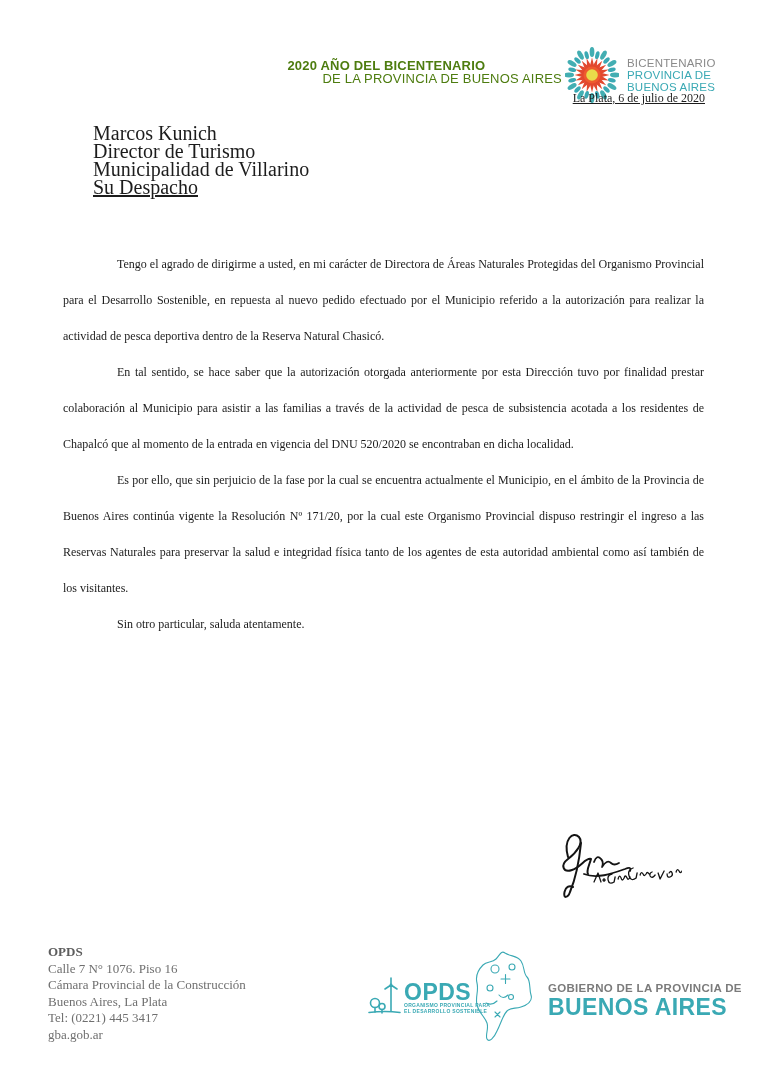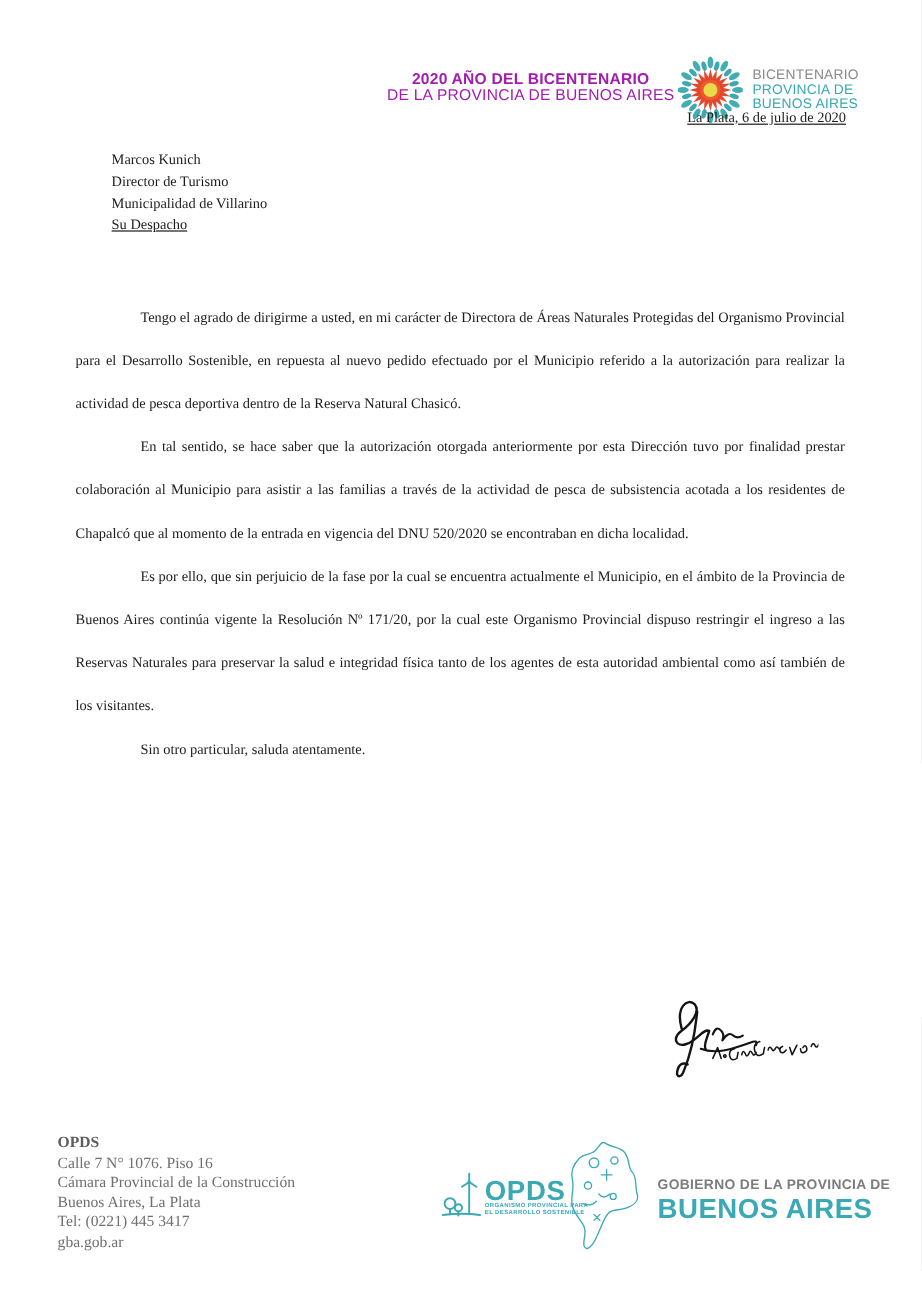--- a/index.html
+++ b/index.html
@@ -9,44 +9,44 @@
     width:768px; height:1087px;
     background:#ffffff;
     font-family:"Liberation Serif", serif;
     color:#1c1c1c;
     overflow:hidden;
     margin:0 auto;
   }
   
   .banner-text{
     position:absolute; top:59px; right:206px;
-    text-align:center; color:#a21caf;
+    text-align:left; color:#4d7c0f;
     font-family:"Liberation Sans", sans-serif;
     line-height:13px; letter-spacing:0.2px;
   }
   .banner-line1{ font-size:13px; font-weight:bold; }
-  .banner-line2{ font-size:13px; font-weight:normal; }
+  .banner-line2{ font-size:13px; font-weight:normal;margin-left:35px; }
   .flower-logo{ position:absolute; left:565px; top:44px; }
   .seal-text{
     position:absolute; left:627px; top:57px;
     font-family:"Liberation Sans", sans-serif;
     font-weight:normal; line-height:12px; font-size:11.5px;
     letter-spacing:0.2px;
   }
   .seal-line1{ color:#8a8a8a; }
   .seal-line2,.seal-line3{ color:#3aa9b4; }
   .date-line{
     position:absolute; top:91px; right:63px;
     font-size:12px;
     text-decoration:underline;
   }
   
   .recipient{
     position:absolute; left:93px; top:124px;
-    font-size:12px; line-height:18px;
+    font-size:20px; line-height:18px;
   }
   .recipient .salutation{ text-decoration:underline; }
   
   .letter-body{
     position:absolute; left:63px; top:246px; width:641px;
     font-size:12px; line-height:36px; text-align:justify;
   }
   .letter-body p{ text-indent:54px; }
   
   .signature-svg{ position:absolute; left:537px; top:830px; }

